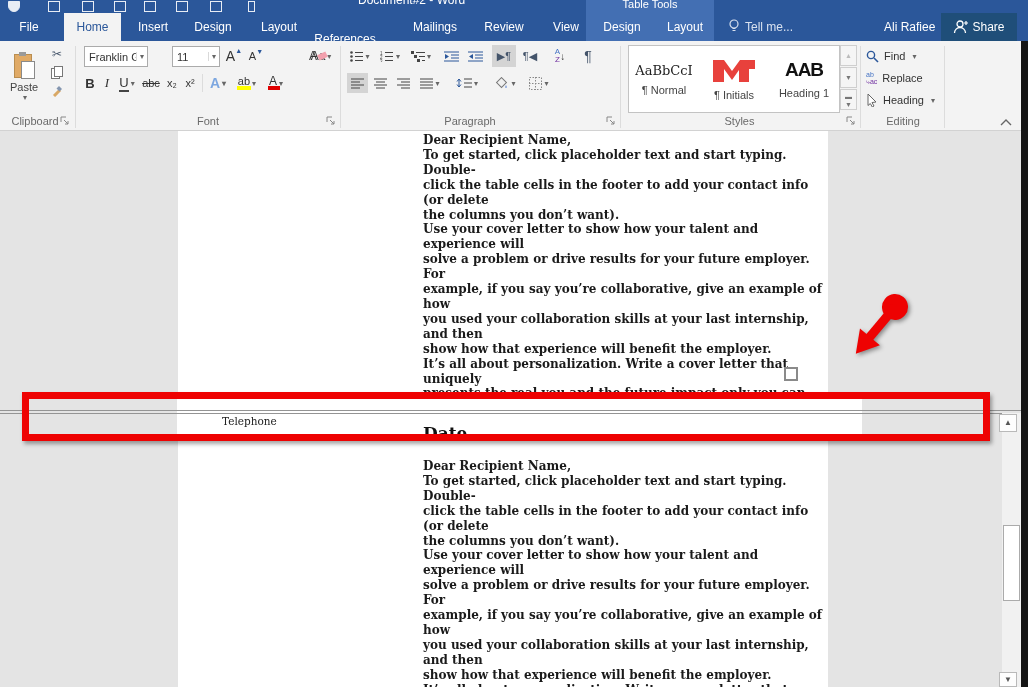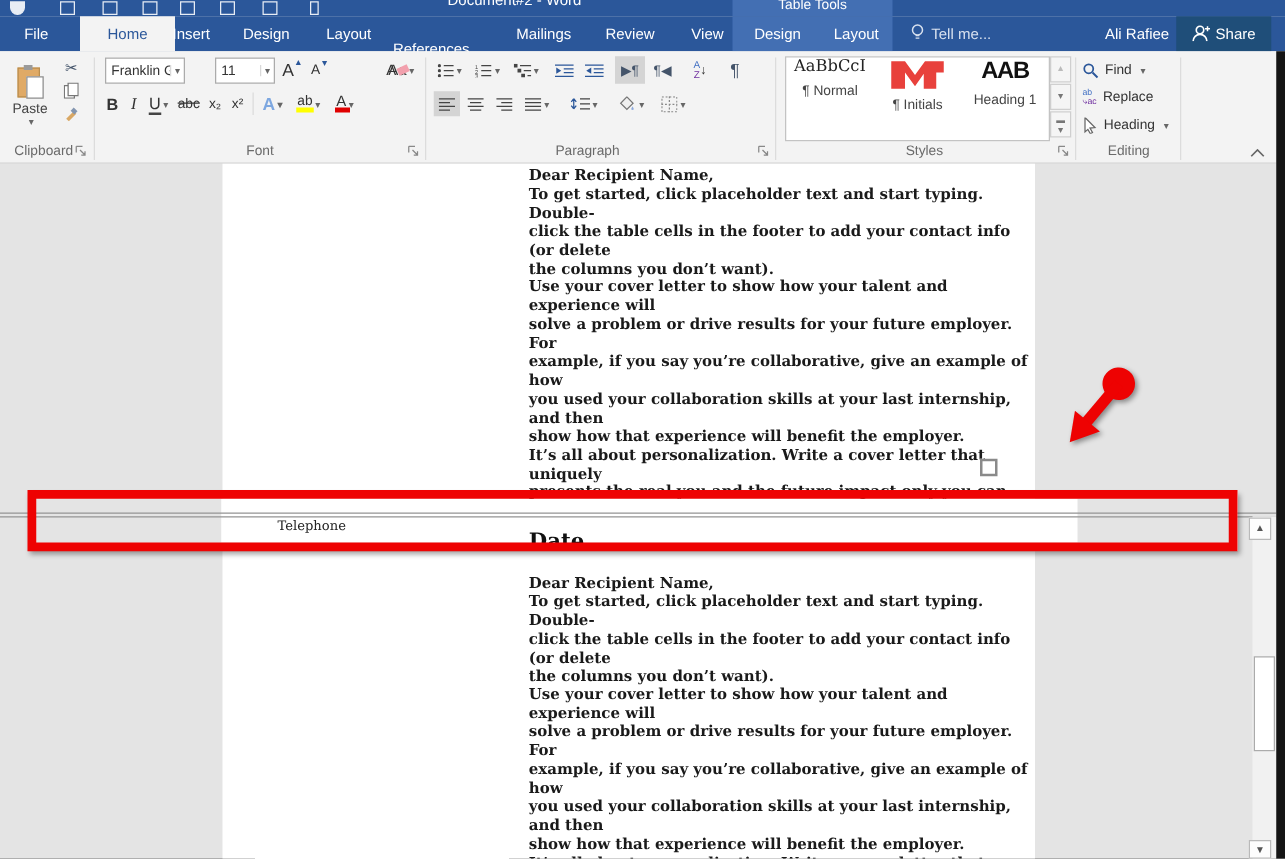--- a/index.html
+++ b/index.html
@@ -30,21 +30,21 @@
   .dd{font-size:8px;color:#666;margin-left:2px;}
   .combo{position:absolute;height:21px;background:#fff;border:1px solid #ababab;font-size:11px;color:#333;
          display:flex;align-items:center;padding-left:4px;box-sizing:border-box;}
   .combo .dd{margin-left:auto;margin-right:3px;border-left:1px solid #d9d9d9;padding-left:3px;}
   .glyph{font-size:12px;}
   .ubar{border-bottom:2px solid #444;}
   .hl-bar{display:inline-block;width:14px;height:4px;background:#ffff00;position:absolute;bottom:2px;left:3px;}
   .fc-bar{display:inline-block;width:12px;height:4px;background:#e00000;position:absolute;bottom:2px;left:4px;}
   
   #style-gallery{position:absolute;left:628px;top:4px;width:210px;height:66px;background:#fff;border:1px solid #c3c3c3;display:flex;}
-  .style-item{width:70px;display:flex;flex-direction:column;align-items:center;gap:6px;}
+  .style-item{width:70px;display:flex;flex-direction:column;align-items:center;justify-content:center;gap:6px;}
   .style-name{font-size:11px;color:#444;}
   .gal-btn{position:absolute;left:840px;width:17px;height:21px;background:#f5f5f5;border:1px solid #cfcfcf;
            box-sizing:border-box;text-align:center;font-size:7px;color:#777;line-height:19px;}
   
   .edit-row{position:absolute;left:866px;height:20px;display:flex;align-items:center;gap:5px;font-size:11px;color:#333;}
   
   #docarea{left:0;top:131px;width:1021px;height:556px;background:#e4e4e4;}
   .page{position:absolute;background:#fff;}
   .letter{position:absolute;left:423px;width:405px;font-family:"DejaVu Serif","Liberation Serif",serif;
           font-size:12px;line-height:14.9px;color:#1a1a1a;white-space:pre-line;font-weight:bold;}
@@ -80,21 +80,21 @@
     <div class="qat-stub" style="left:248px;width:5px;"></div>
     <div id="app-title">Document#2 - Word</div>
     <div id="ctx-title-block">
       <span>Table Tools</span>
     </div>
   </div>
 
   <div id="tabrow" class="abs">
     <div id="ctx-tab-block"></div>
     <div class="tab" style="left:8px;width:42px;">File</div>
-    <div class="tab active" style="left:64px;width:76px;">Home</div>
+    <div class="tab active" style="left:64px;width:57px;">Home</div>
     <div class="tab" style="left:129px;width:48px;">Insert</div>
     <div class="tab" style="left:186px;width:54px;">Design</div>
     <div class="tab" style="left:252px;width:54px;">Layout</div>
     <div class="tab" style="left:314px;width:62px;margin-top:12px;">References</div>
     <div class="tab" style="left:406px;width:58px;">Mailings</div>
     <div class="tab" style="left:477px;width:54px;">Review</div>
     <div class="tab" style="left:548px;width:36px;">View</div>
     <div class="tab" style="left:594px;width:56px;">Design</div>
     <div class="tab" style="left:658px;width:54px;">Layout</div>
     <div id="tellme">

